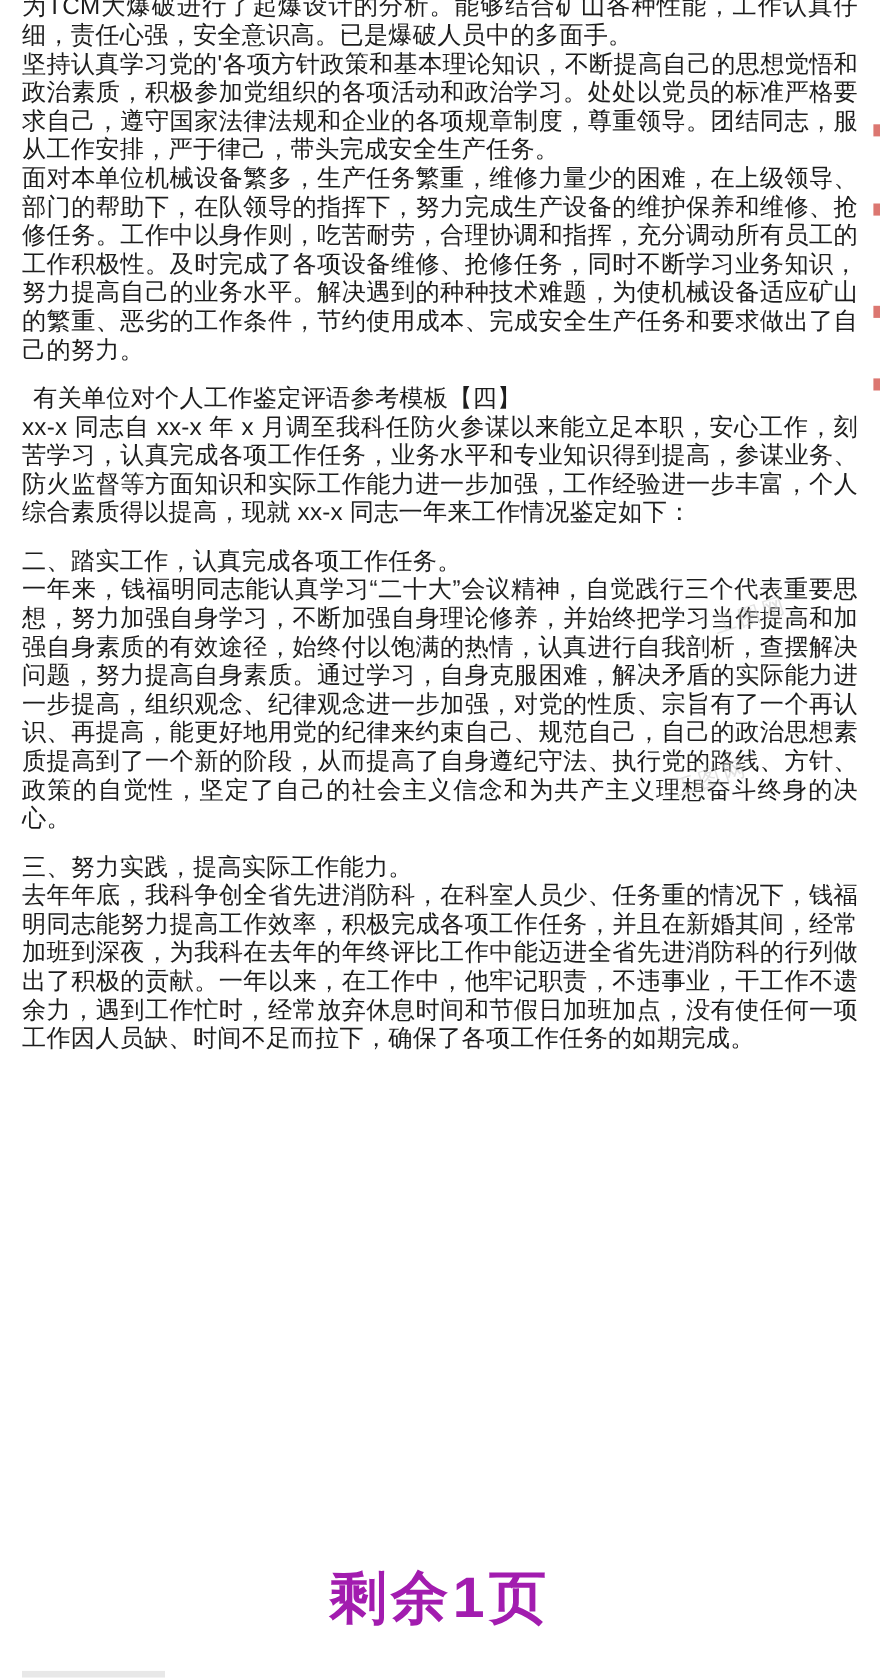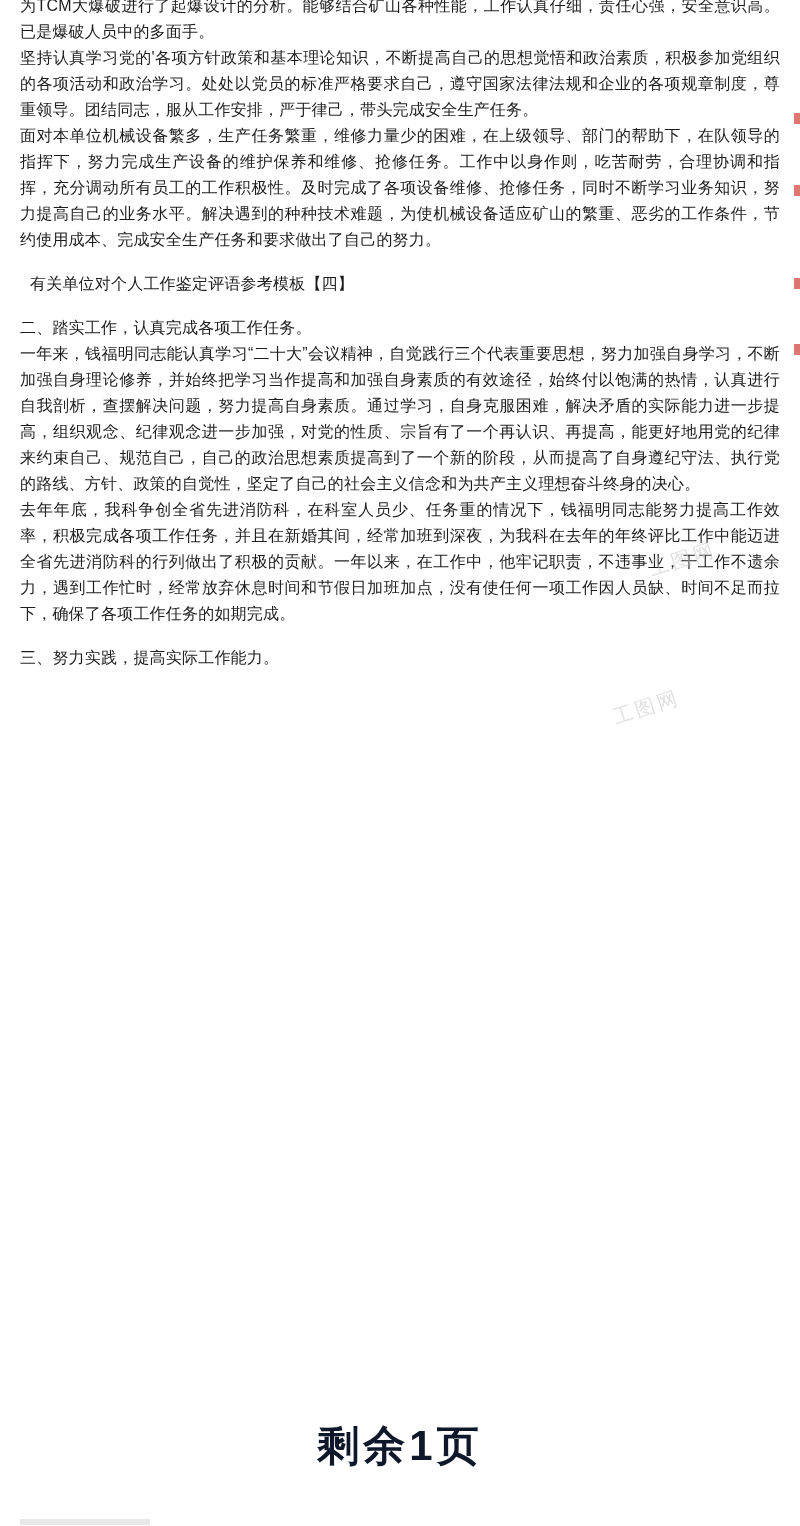--- a/index.html
+++ b/index.html
@@ -14,41 +14,41 @@
     height: 1526px;
     background: #ffffff;
     overflow: hidden;
   }
   .content {
     position: absolute;
     top: 0;
     left: 20px;
     width: 760px;
     color: #1d1d1d;
-    font-size: 16px;
+    font-size: 22px;
     line-height: 26px;
     text-align: justify;
     letter-spacing: 0.2px;
   }
   .para { margin: 0; }
   .cut-top { margin-top: -7px; }     
   .gap1 { margin-top: 18px; }       
   .gap2 { }       
   .title-indent { text-indent: 10px; }
 
   .footer {
     position: absolute;
     top: 1418px;
     left: 0;
     width: 100%;
     display: flex;
     justify-content: center;
     gap: 64px;
-    color: #0f172a;
-    font-size: 42px;
+    color: #a21caf;
+    font-size: 52px;
     font-weight: bold;
     letter-spacing: 4px;
     font-family: "Liberation Sans", "DejaVu Sans", sans-serif;
   }
 
   .wm {
     position: absolute;
     color: #c9c9c9;
     opacity: 0.55;
     font-size: 20px;
@@ -85,24 +85,25 @@
 </head>
 <body>
 
 <div class="page">
 
   <div class="content">
     <p class="para cut-top">为TCM大爆破进行了起爆设计的分析。能够结合矿山各种性能，工作认真仔细，责任心强，安全意识高。已是爆破人员中的多面手。</p>
     <p class="para gap2">坚持认真学习党的'各项方针政策和基本理论知识，不断提高自己的思想觉悟和政治素质，积极参加党组织的各项活动和政治学习。处处以党员的标准严格要求自己，遵守国家法律法规和企业的各项规章制度，尊重领导。团结同志，服从工作安排，严于律己，带头完成安全生产任务。</p>
     <p class="para">面对本单位机械设备繁多，生产任务繁重，维修力量少的困难，在上级领导、部门的帮助下，在队领导的指挥下，努力完成生产设备的维护保养和维修、抢修任务。工作中以身作则，吃苦耐劳，合理协调和指挥，充分调动所有员工的工作积极性。及时完成了各项设备维修、抢修任务，同时不断学习业务知识，努力提高自己的业务水平。解决遇到的种种技术难题，为使机械设备适应矿山的繁重、恶劣的工作条件，节约使用成本、完成安全生产任务和要求做出了自己的努力。</p>
     <p class="para gap1 title-indent">有关单位对个人工作鉴定评语参考模板【四】</p>
+    <p class="para">xx-x 同志自 xx-x 年 x 月调至我科任防火参谋以来能立足本职，安心工作，刻苦学习，认真完成各项工作任务，业务水平和专业知识得到提高，参谋业务、防火监督等方面知识和实际工作能力进一步加强，工作经验进一步丰富，个人综合素质得以提高，现就 xx-x 同志一年来工作情况鉴定如下：</p>
     <p class="para gap1">二、踏实工作，认真完成各项工作任务。</p>
     <p class="para">一年来，钱福明同志能认真学习“二十大”会议精神，自觉践行三个代表重要思想，努力加强自身学习，不断加强自身理论修养，并始终把学习当作提高和加强自身素质的有效途径，始终付以饱满的热情，认真进行自我剖析，查摆解决问题，努力提高自身素质。通过学习，自身克服困难，解决矛盾的实际能力进一步提高，组织观念、纪律观念进一步加强，对党的性质、宗旨有了一个再认识、再提高，能更好地用党的纪律来约束自己、规范自己，自己的政治思想素质提高到了一个新的阶段，从而提高了自身遵纪守法、执行党的路线、方针、政策的自觉性，坚定了自己的社会主义信念和为共产主义理想奋斗终身的决心。</p>
+    <p class="para gap1">三、努力实践，提高实际工作能力。</p>
     <p class="para">去年年底，我科争创全省先进消防科，在科室人员少、任务重的情况下，钱福明同志能努力提高工作效率，积极完成各项工作任务，并且在新婚其间，经常加班到深夜，为我科在去年的年终评比工作中能迈进全省先进消防科的行列做出了积极的贡献。一年以来，在工作中，他牢记职责，不违事业，干工作不遗余力，遇到工作忙时，经常放弃休息时间和节假日加班加点，没有使任何一项工作因人员缺、时间不足而拉下，确保了各项工作任务的如期完成。</p>
-    <p class="para gap1">三、努力实践，提高实际工作能力。</p>
   </div>
 
   <span class="wm wm1">工图网</span>
   <span class="wm wm2">工图网</span>
 
   <span class="redmark rm1"></span>
   <span class="redmark rm2"></span>
   <span class="redmark rm3"></span>
   <span class="redmark rm4"></span>
 

